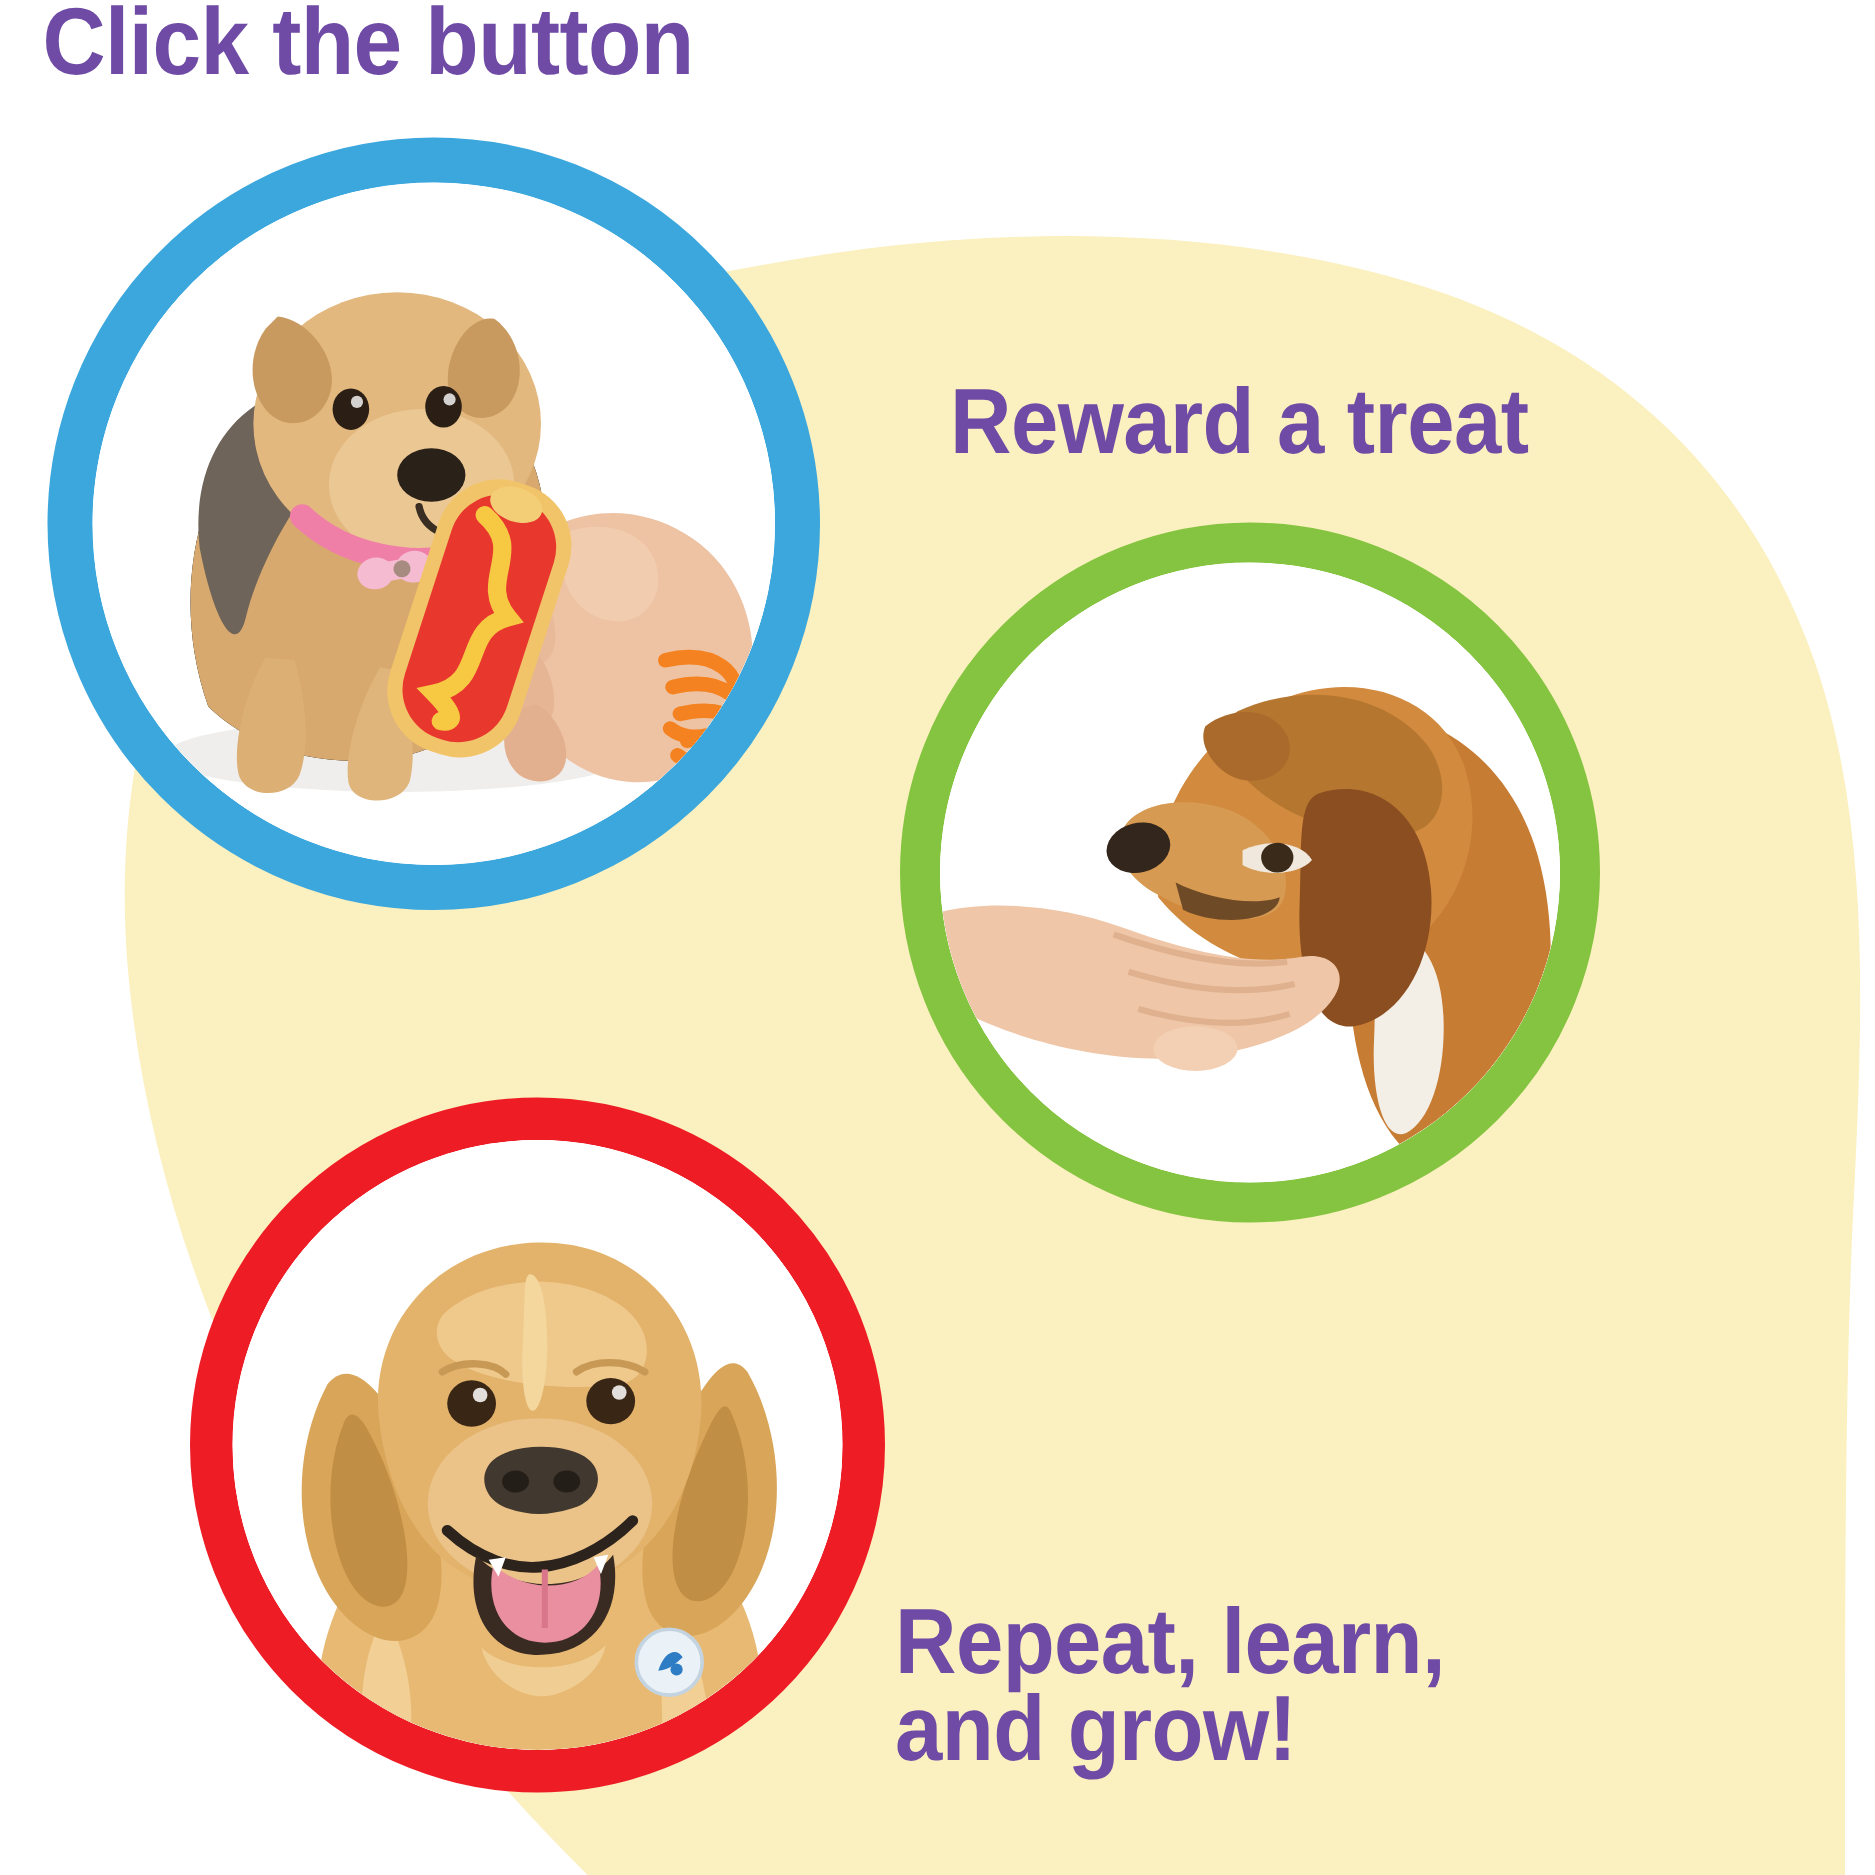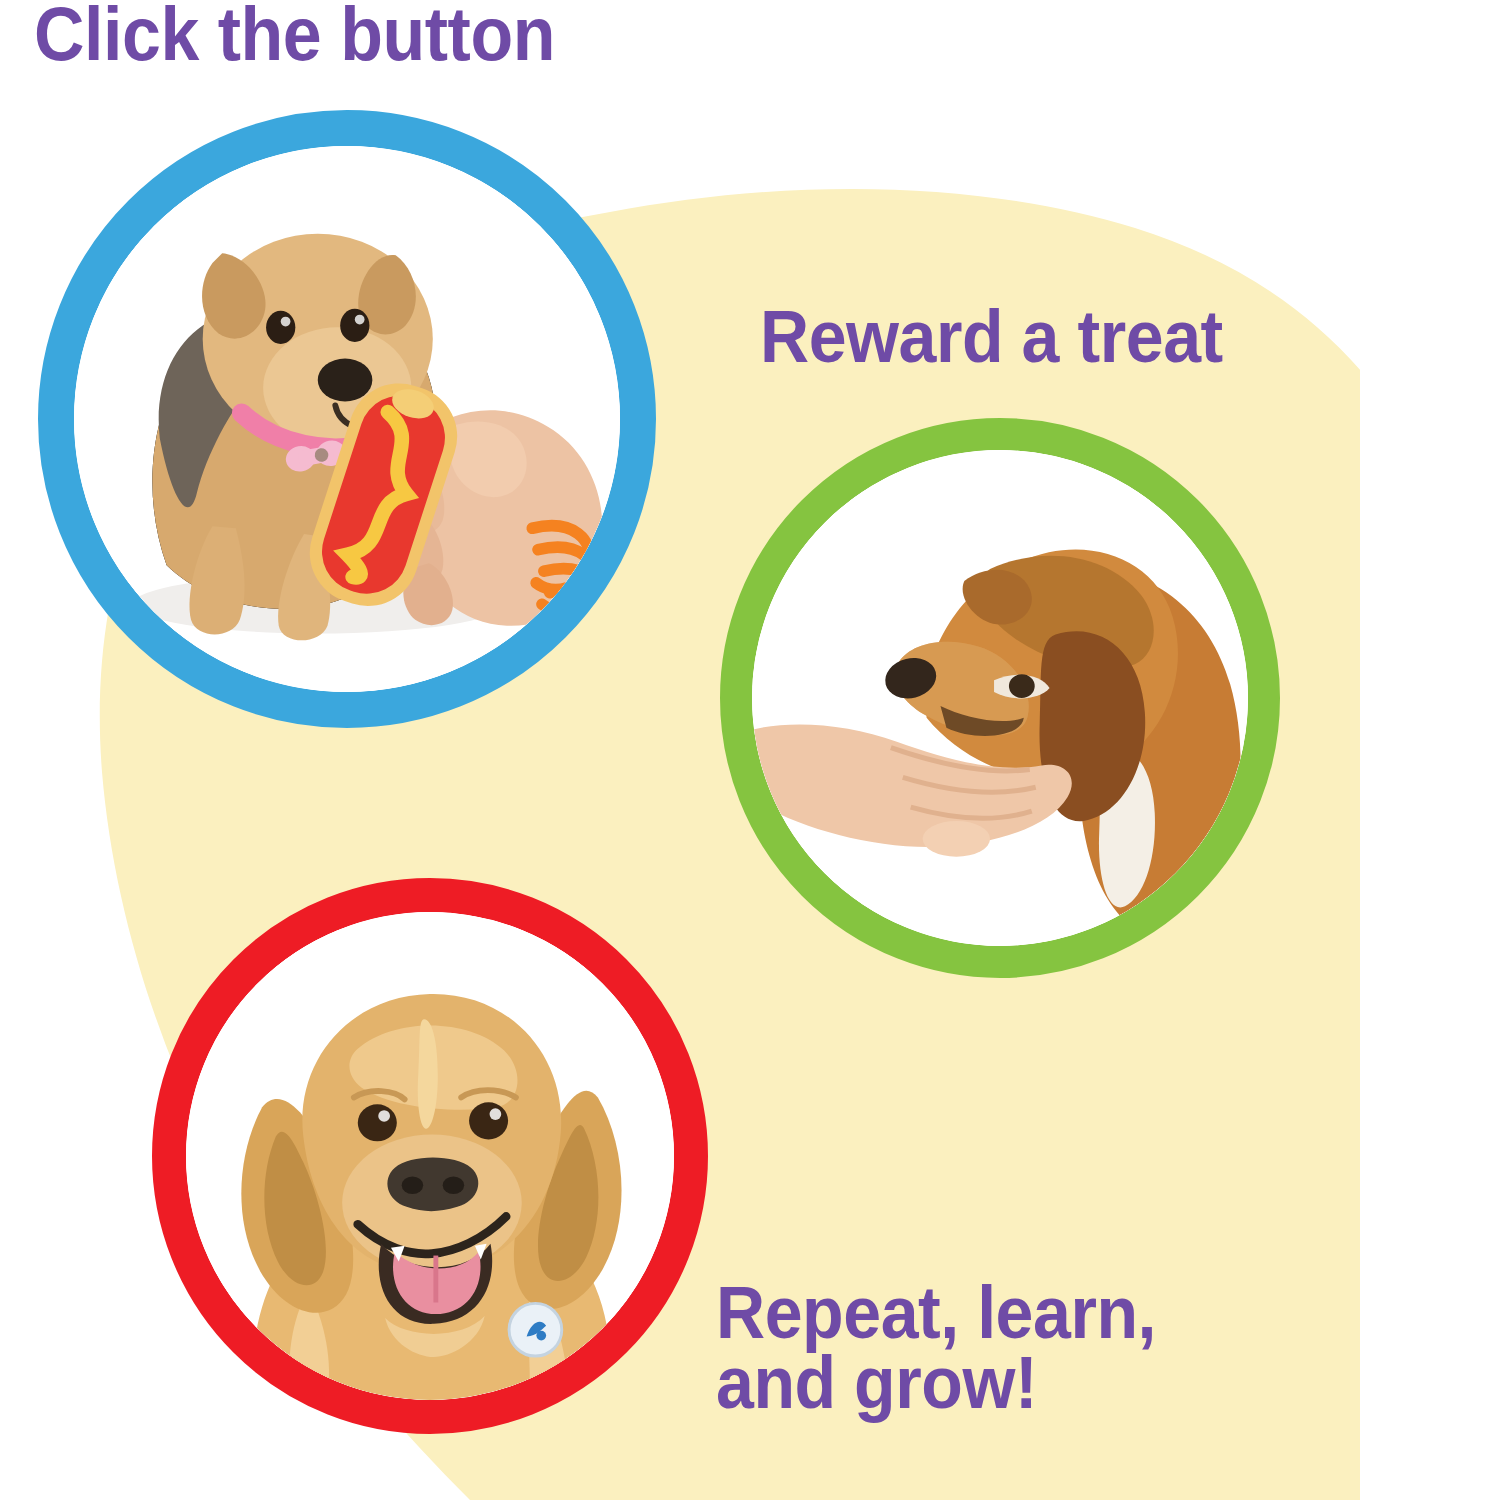--- a/index.html
+++ b/index.html
@@ -2,21 +2,21 @@
 <html><head>
 <meta charset="utf-8">
 <style>
   html, body {
     margin: 0;
     padding: 0;
     background: #ffffff;
   }
   #stage {
     position: relative;
-    width: 1360px;
+    width: 1500px;
     height: 1500px;
     background: #ffffff;
     overflow: hidden;
     font-family: "Liberation Sans", sans-serif;
   }
 
   
   .blob-layer {
     position: absolute;
     inset: 0;

